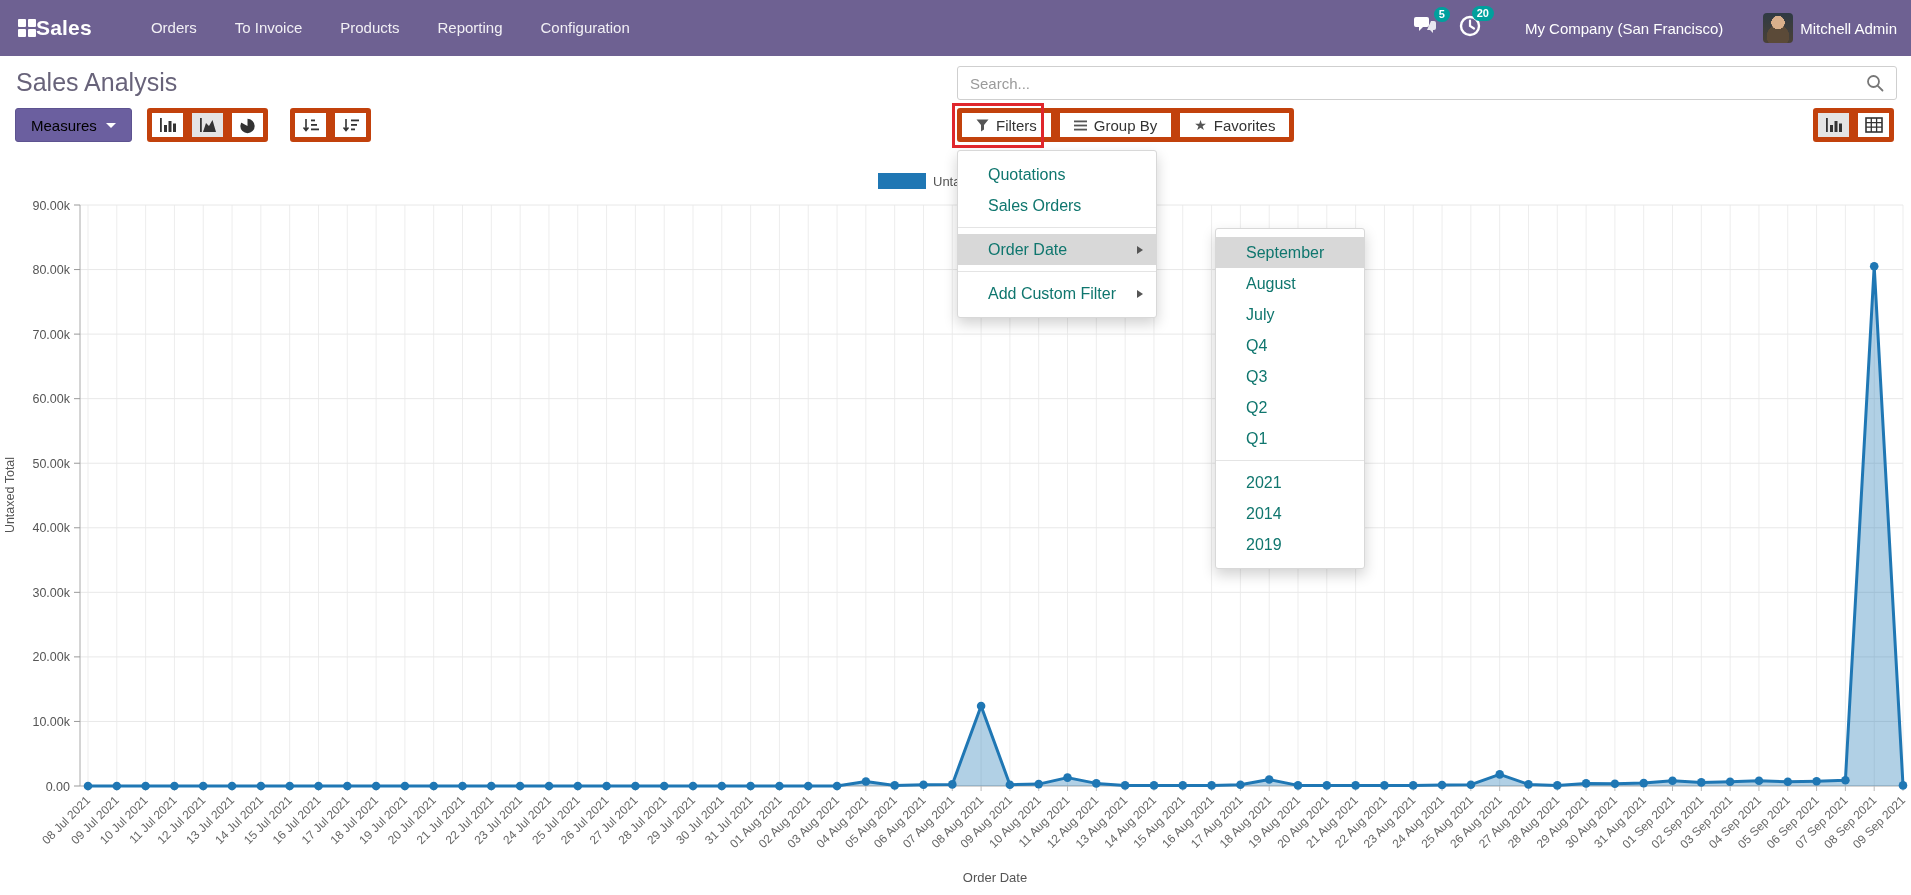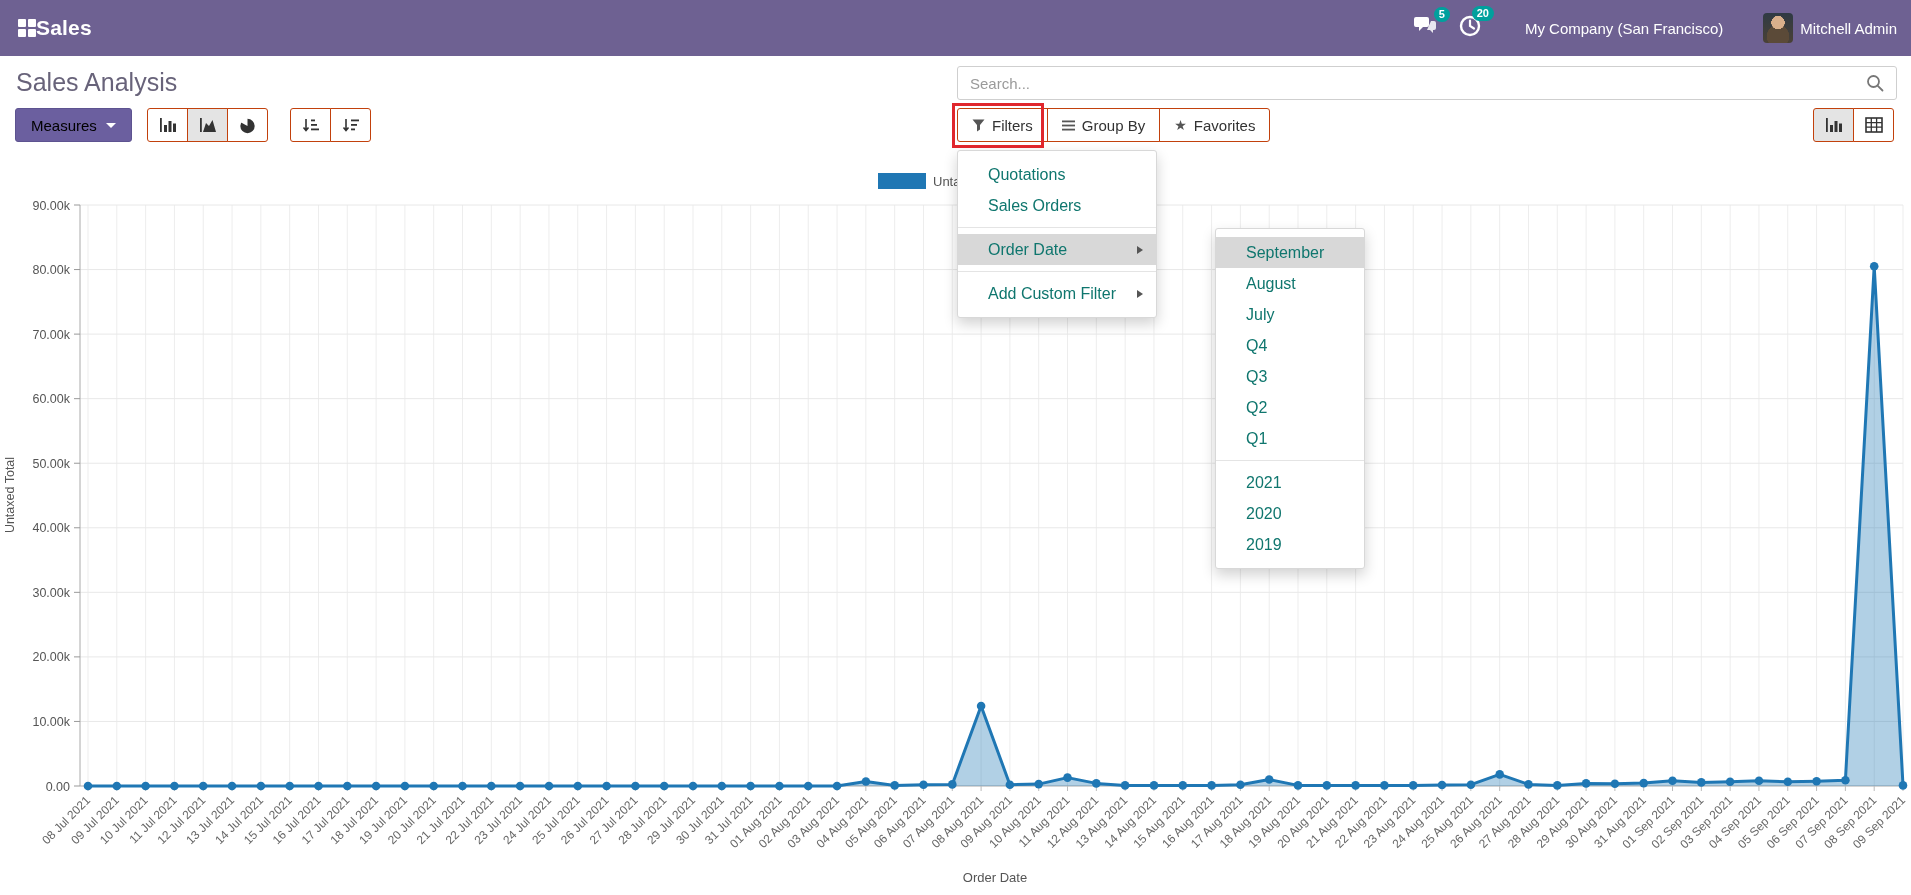--- a/index.html
+++ b/index.html
@@ -31,21 +31,21 @@
   .page-title { position:absolute; left:16px; top:68px; font-size:25px; font-weight:400;
     color:#68637a; z-index:10; }
   .search-box { position:absolute; left:957px; top:66px; width:940px; height:34px;
     border:1px solid #cfcfcf; border-radius:3px; background:#fff; z-index:10;
     display:flex; align-items:center; }
   .search-box input { flex:1; border:none; outline:none; font-size:15px; color:#737373;
     padding:0 12px; font-family:"Liberation Sans", sans-serif; background:transparent; }
   .search-box input::placeholder { color:#9a9a9a; }
   .search-glyph { margin-right:12px; }
 
-  .btn { height:34px; background:#fff; border:1px solid #c2410c; color:#333; font-size:15px;
+  .btn { height:34px; background:#fff; border:5px solid #c2410c; color:#333; font-size:15px;
     display:inline-flex; align-items:center; justify-content:center; cursor:pointer;
     font-family:"Liberation Sans", sans-serif; }
   .btn.active { background:#e4e4e4; }
   .btn-group { position:absolute; top:108px; display:flex; z-index:10; }
   .btn-group .btn + .btn { margin-left:-1px; }
   .btn-group .btn:first-child { border-radius:3px 0 0 3px; }
   .btn-group .btn:last-child { border-radius:0 3px 3px 0; }
   .btn-group .btn:only-child { border-radius:3px; }
   .icon-btn { width:41px; }
   .measures-btn { position:absolute; left:15px; top:108px; height:34px; padding:0 15px;
@@ -89,20 +89,27 @@
 <body>
 
 <nav class="navbar">
   <div class="apps-icon">
     <span></span>
       <span></span>
       <span></span>
       <span></span>
   </div>
   <span class="brand">Sales</span>
+  <ul class="nav-menus">
+      <li>Orders</li>
+      <li>To Invoice</li>
+      <li>Products</li>
+      <li>Reporting</li>
+      <li>Configuration</li>
+    </ul>
   <div class="nav-right">
     <div class="nav-icon-wrap">
       <svg width="24" height="20" viewBox="0 0 24 20">
         <path d="M3 1h11a2 2 0 0 1 2 2v6a2 2 0 0 1-2 2h-4l-4 4v-4H3a2 2 0 0 1-2-2V3a2 2 0 0 1 2-2z" fill="#fff"></path>
         <path d="M18 5h3a2 2 0 0 1 2 2v5a2 2 0 0 1-2 2h-1v3l-3-3h-3" fill="#fff" opacity=".85"></path>
       </svg>
       <span class="badge-pill">5</span>
     </div>
     <div class="nav-icon-wrap">
       <svg width="22" height="22" viewBox="0 0 22 22">
@@ -538,15 +545,15 @@
 <div class="dropdown-panel panel-orderdate">
     <div class="menu-item hl"><span>September</span></div>
     <div class="menu-item"><span>August</span></div>
     <div class="menu-item"><span>July</span></div>
     <div class="menu-item"><span>Q4</span></div>
     <div class="menu-item"><span>Q3</span></div>
     <div class="menu-item"><span>Q2</span></div>
     <div class="menu-item"><span>Q1</span></div>
     <div class="menu-divider"></div>
     <div class="menu-item"><span>2021</span></div>
-    <div class="menu-item"><span>2020</span></div>
+    <div class="menu-item"><span>2014</span></div>
     <div class="menu-item"><span>2019</span></div>
   </div>
 
 </body></html>

